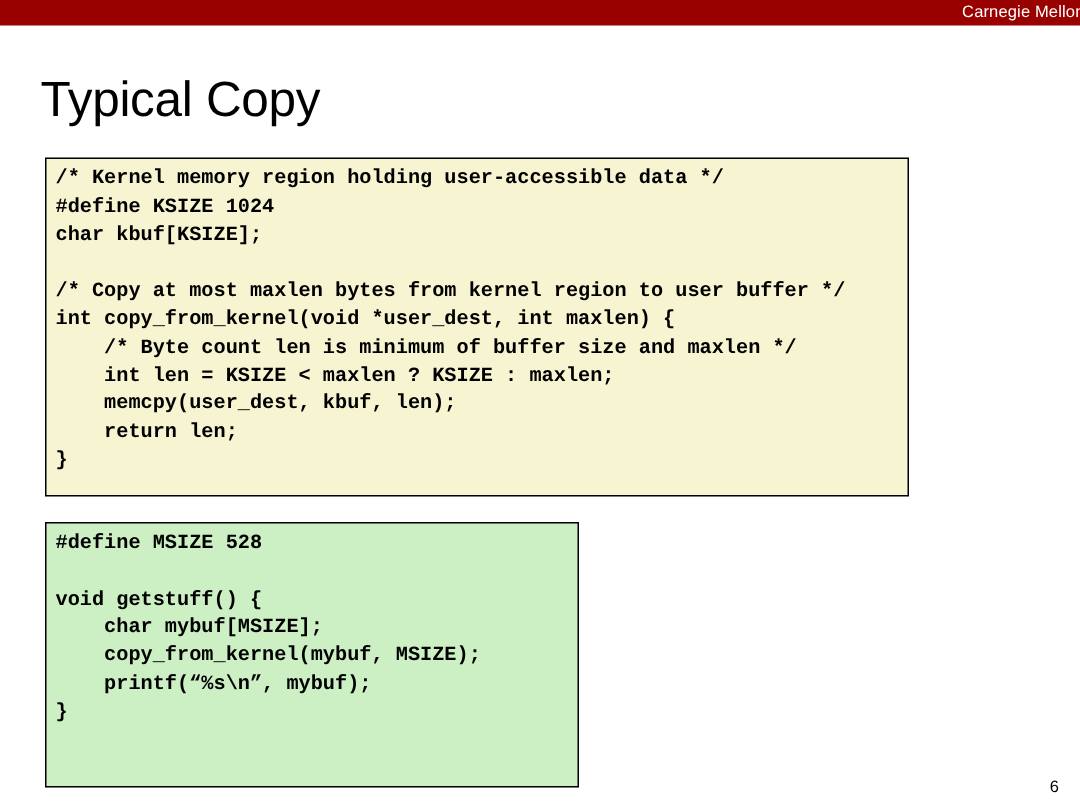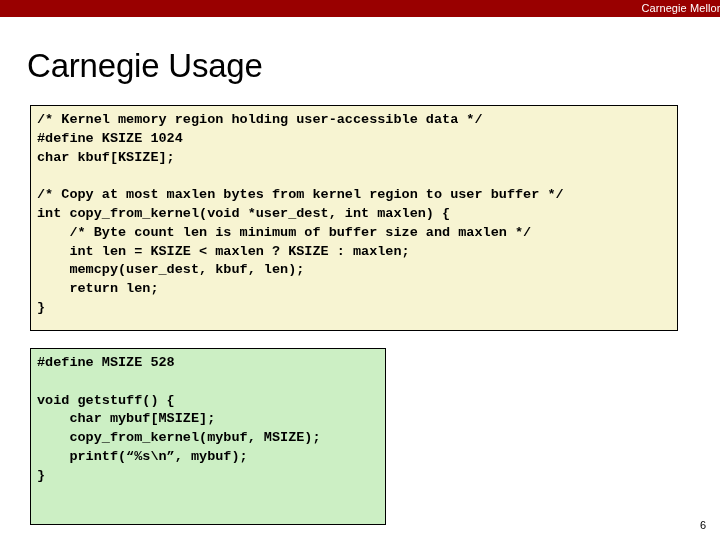--- a/index.html
+++ b/index.html
@@ -61,21 +61,21 @@
     font-size: 13.5px;
     line-height: 18.8px;
     color: #000000;
     white-space: pre;
     overflow: hidden;
   }
 
   #code-block-kernel {
     left: 30px;
     top: 105px;
-    width: 648px;
+    width: 576px;
     height: 226px;
     background: #F7F4D2;
     padding: 5px 0 0 6px;
   }
 
   #code-block-user {
     left: 30px;
     top: 348px;
     width: 356px;
     height: 177px;
@@ -100,19 +100,19 @@
     line-height: 13px;
   }
 </style>
 </head>
 <body>
 
 <div id="header-bar">
   <span id="header-brand">Carnegie Mellon</span>
 </div>
 
-<div id="slide-title">Carnegie Usage</div>
+<div id="slide-title">Typical Copy</div>
 
 <div id="code-block-kernel" class="code-block" style="background: rgb(247, 244, 210); border-color: rgb(0, 0, 0);"><span class="code-line">/* Kernel memory region holding user-accessible data */</span><span class="code-line">#define KSIZE 1024</span><span class="code-line">char kbuf[KSIZE];</span><span class="code-line">&nbsp;</span><span class="code-line">/* Copy at most maxlen bytes from kernel region to user buffer */</span><span class="code-line">int copy_from_kernel(void *user_dest, int maxlen) {</span><span class="code-line">    /* Byte count len is minimum of buffer size and maxlen */</span><span class="code-line">    int len = KSIZE &lt; maxlen ? KSIZE : maxlen;</span><span class="code-line">    memcpy(user_dest, kbuf, len);</span><span class="code-line">    return len;</span><span class="code-line">}</span></div>
 
 <div id="code-block-user" class="code-block" style="background: rgb(204, 239, 196); border-color: rgb(0, 0, 0);"><span class="code-line">#define MSIZE 528</span><span class="code-line">&nbsp;</span><span class="code-line">void getstuff() {</span><span class="code-line">    char mybuf[MSIZE];</span><span class="code-line">    copy_from_kernel(mybuf, MSIZE);</span><span class="code-line">    printf(“%s\n”, mybuf);</span><span class="code-line">}</span></div>
 
 <div id="page-number">6</div>
 
 </body></html>

